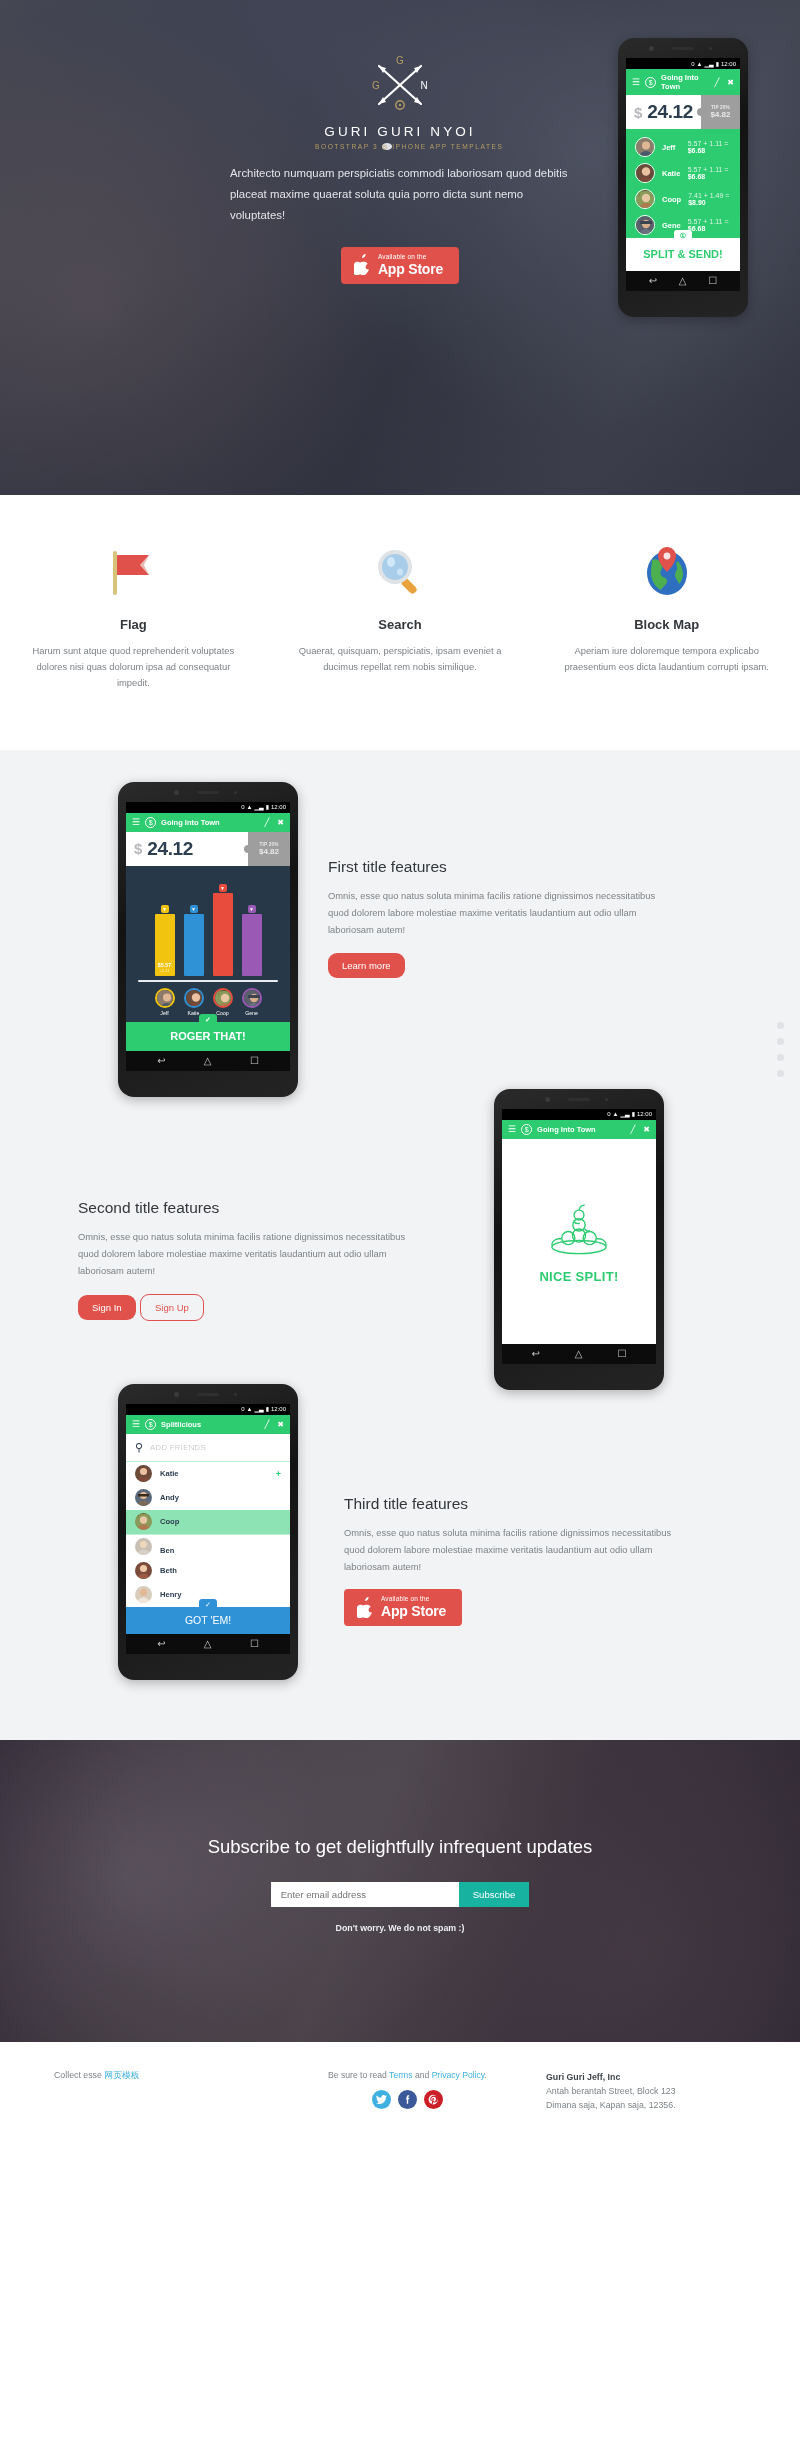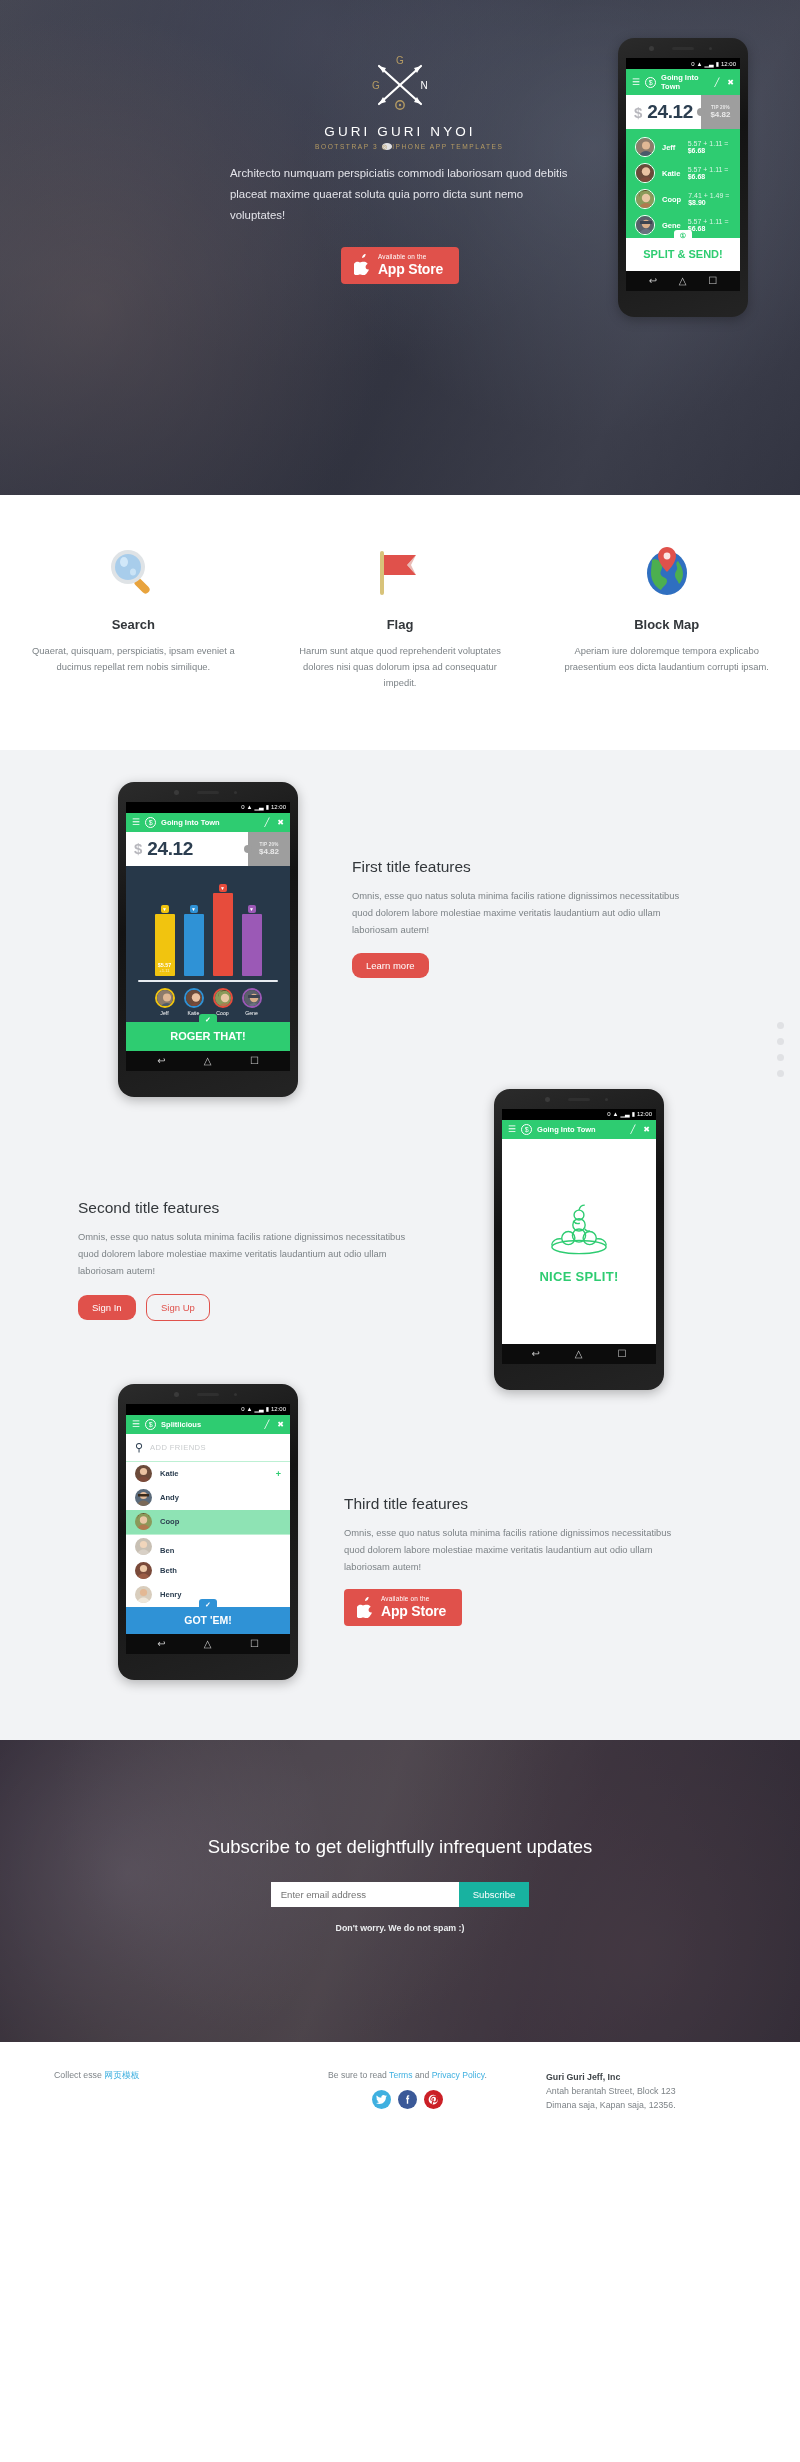--- a/index.html
+++ b/index.html
@@ -199,21 +199,21 @@
   .search-ph { color:#c9ccce; font-size:7.6px; letter-spacing:.4px; }
   .slist { background:#fff; }
   .srow { display:flex; align-items:center; gap:8px; padding:3.5px 9px; }
   .srow.sel { background:#8ee3b4; }
   .srow.divider { border-top:1px solid #bdf0d3;align-items:flex-end; }
   .savatar { width:17px;height:17px;border-radius:50%;overflow:hidden;flex:none; }
   .sname { font-size:7.6px; font-weight:700; color:#2c3e50; flex:1; }
   .splus { color:#2ecc71; font-size:9px; font-weight:700; }
   .got-bar {
     background:#2f92d6; color:#fff; text-align:center; font-size:10.5px;
-    font-weight:700; padding:7px 0 8px; position:relative;
+    font-weight:400; padding:7px 0 8px; position:relative;
   }
   .chk-tab-b {
     position:absolute; top:-8px; left:50%; transform:translateX(-50%);
     width:18px;height:12px;border-radius:3px 3px 0 0; background:#2f92d6;
     color:#fff; font-size:7px; display:flex;align-items:center;justify-content:center;
   }
 
   
   .subscribe {
     position:relative; height:302px; overflow:hidden;
@@ -391,41 +391,41 @@
         </div>
       </div>
     </div>
   </section>
 
   <section class="feat3">
 
     <div class="feat-col">
       <div class="feat-icon">
         <svg viewBox="0 0 58 58" width="58" height="58">
+          <rect x="9" y="8" width="4" height="44" rx="2" fill="#d8c37a"></rect>
+          <path d="M13 12h32l-9 10 9 10H13z" fill="#e0514b"></path>
+          <path d="M45 12l-9 10 9 10 -5-10z" fill="#c0392b" opacity=".35"></path>
+        </svg>
+      </div>
+      <div class="feat-title">Flag</div>
+      <div class="feat-text">Harum sunt atque quod reprehenderit voluptates dolores nisi quas dolorum ipsa ad consequatur impedit.</div>
+    </div>
+
+    <div class="feat-col">
+      <div class="feat-icon">
+        <svg viewBox="0 0 58 58" width="58" height="58">
           <rect x="34" y="34" width="8" height="18" rx="4" transform="rotate(-45 38 43)" fill="#e8a33d"></rect>
           <circle cx="24" cy="24" r="17" fill="#dfe3e6"></circle>
           <circle cx="24" cy="24" r="13" fill="#a8cdeb"></circle>
           <ellipse cx="20" cy="19" rx="4" ry="5" fill="#d8ecfb" opacity=".85"></ellipse>
           <ellipse cx="29" cy="29" rx="3" ry="3.6" fill="#d8ecfb" opacity=".7"></ellipse>
         </svg>
       </div>
       <div class="feat-title">Search</div>
       <div class="feat-text">Quaerat, quisquam, perspiciatis, ipsam eveniet a ducimus repellat rem nobis similique.</div>
-    </div>
-
-    <div class="feat-col">
-      <div class="feat-icon">
-        <svg viewBox="0 0 58 58" width="58" height="58">
-          <rect x="9" y="8" width="4" height="44" rx="2" fill="#d8c37a"></rect>
-          <path d="M13 12h32l-9 10 9 10H13z" fill="#e0514b"></path>
-          <path d="M45 12l-9 10 9 10 -5-10z" fill="#c0392b" opacity=".35"></path>
-        </svg>
-      </div>
-      <div class="feat-title">Flag</div>
-      <div class="feat-text">Harum sunt atque quod reprehenderit voluptates dolores nisi quas dolorum ipsa ad consequatur impedit.</div>
     </div>
 
     <div class="feat-col">
       <div class="feat-icon">
         <svg viewBox="0 0 58 58" width="58" height="58">
           <ellipse cx="29" cy="30" rx="20" ry="22" fill="#2f6fc0"></ellipse>
           <path d="M14 17c4-2 9 1 10 5s-3 7-1 10 6 2 6 6-4 5-6 9c-6-3-10-10-10-17 0-5 1-10 1-13z" fill="#4caf50"></path>
           <path d="M40 18c3 4 5 9 5 13s-2 8-4 10c-1-4-4-5-4-9s3-5 2-8-1-5 1-6z" fill="#4caf50"></path>
           <path d="M29 4c5 0 9 4 9 9 0 7-9 16-9 16s-9-9-9-16c0-5 4-9 9-9z" fill="#e0514b"></path>
           <circle cx="29" cy="13" r="3.4" fill="#fff" opacity=".85"></circle>
@@ -547,33 +547,33 @@
             <span>ROGER THAT!</span>
           </div>
           <div class="nav-bottom">
             <span>↩</span>
             <span>△</span>
             <span>☐</span>
           </div>
         </div>
       </div>
 
-      <div class="copy" style="margin-left:54px; margin-top:-42px;">
+      <div class="copy" style="margin-left:30px; margin-top:-42px;">
         <h3>First title features</h3>
         <p>Omnis, esse quo natus soluta minima facilis ratione dignissimos necessitatibus quod dolorem labore molestiae maxime veritatis laudantium aut odio ullam laboriosam autem!</p>
         <button class="btn btn-red">Learn more</button>
       </div>
     </div>
 
     <div class="row" style="padding-left:78px; margin-top:-8px;">
       <div class="copy" style="margin-top:42px;">
         <h3>Second title features</h3>
         <p>Omnis, esse quo natus soluta minima facilis ratione dignissimos necessitatibus quod dolorem labore molestiae maxime veritatis laudantium aut odio ullam laboriosam autem!</p>
         <button class="btn btn-red">Sign In</button>
-        <button class="btn btn-red-o" style="margin-left:6px;">Sign Up</button>
+        <button class="btn btn-red-o" style="margin-left:0;">Sign Up</button>
       </div>
 
       <div class="phone" style="width:170px; margin-left:86px;">
         <span class="phone-cam"></span>
         <span class="phone-sensor"></span>
         <div class="phone-screen">
           <div class="statusbar">
             <span class="sb-ico">0</span>
             <span class="sb-ico">▲</span>
             <span class="sb-ico">▁▃</span>

